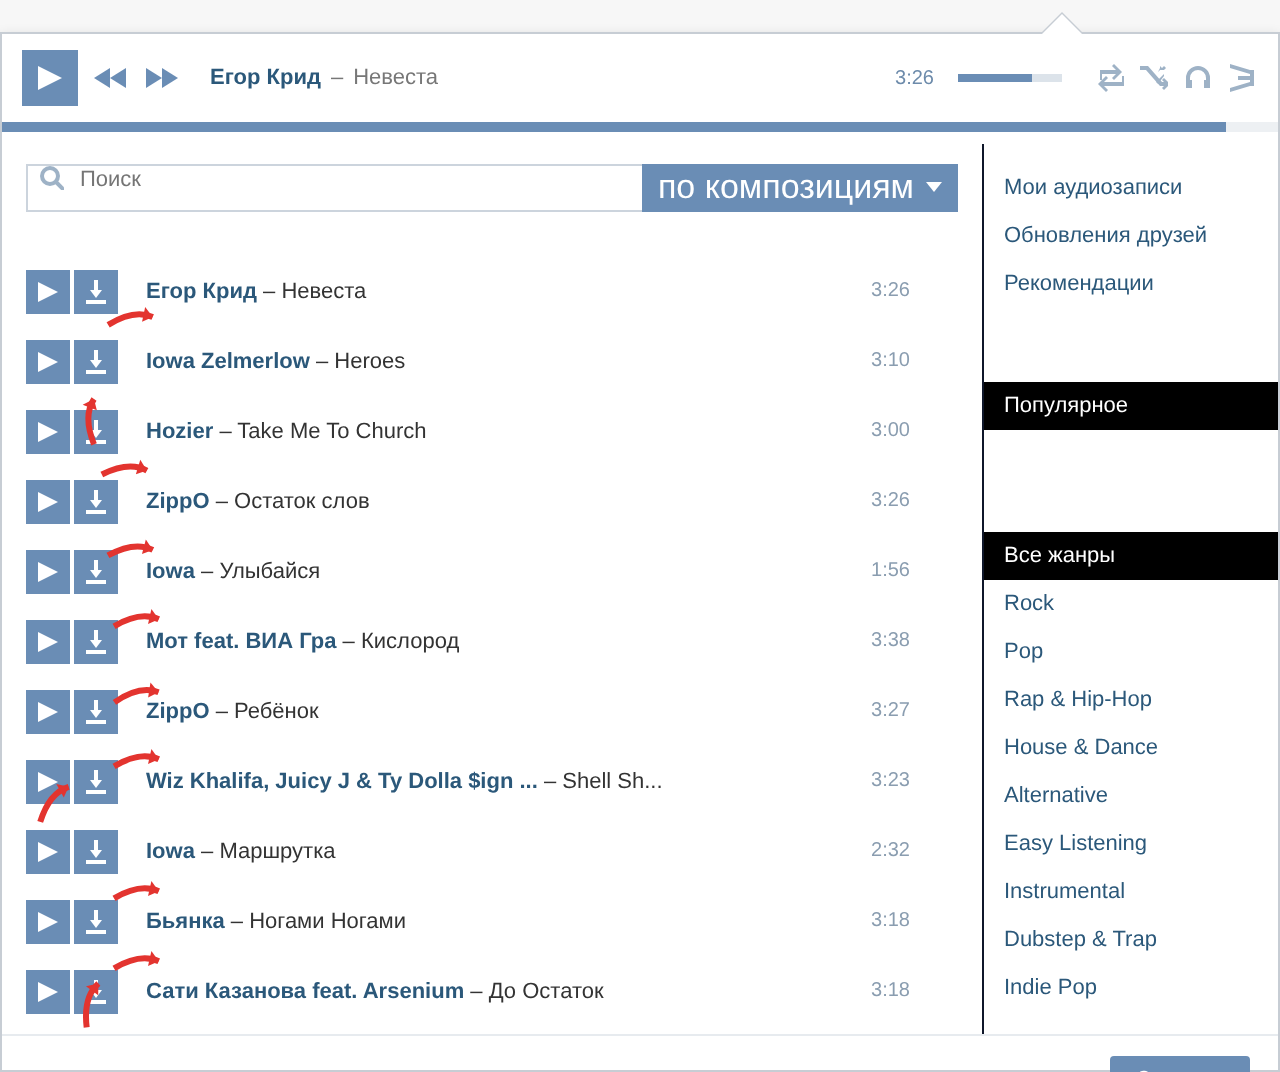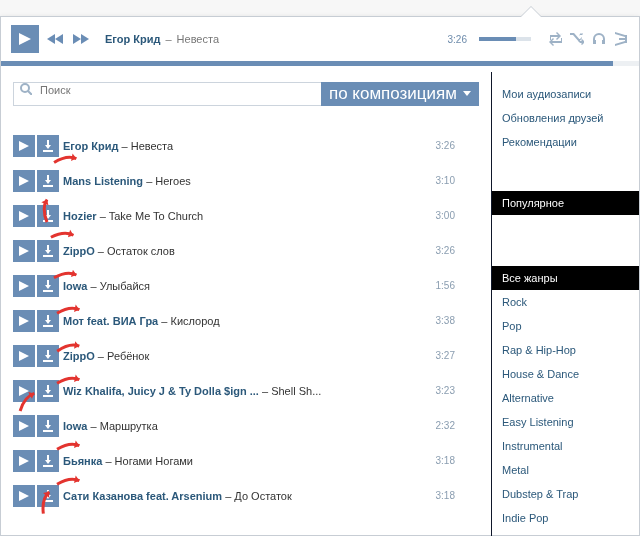--- a/index.html
+++ b/index.html
@@ -30,21 +30,21 @@
   .search { flex:1; display:flex; align-items:flex-start; border:1px solid #ccd4dd; height:24px; padding:0 6px; color:#8a9db0; background:#fff; }
   .search svg { fill:#9eb2c6; margin-right:6px; }
   .search input { border:0; outline:0; flex:1; font: inherit; color:#333; background:transparent; }
   .ddl { background:#6a8db5; color:#fff; display:flex; align-items:center; padding:0 8px; height:24px; font-size:17px; cursor:pointer; margin-left:-1px; }
   .ddl svg { fill:#fff; margin-left:6px; }
   .tracks { margin-top: 22px; padding-bottom: 4px; }
   .track { display:flex; align-items:center; height:35px; position:relative; }
   .pbtn { width:22px; height:22px; background:#6a8db5; display:flex; align-items:center; justify-content:center; cursor:pointer; flex-shrink:0; }
   .dbtn { width:22px; height:22px; background:#6a8db5; display:flex; align-items:center; justify-content:center; cursor:pointer; margin-left:2px; flex-shrink:0; }
   .dbtn svg { fill:#fff; }
-  .tname { margin-left: 4px; min-width:0; overflow:hidden; text-overflow:ellipsis; white-space:nowrap; flex:1; }
+  .tname { margin-left: 14px; min-width:0; overflow:hidden; text-overflow:ellipsis; white-space:nowrap; flex:1; }
   .tname .artist { color:#2b587a; font-weight:bold; }
   .tname .sep { color:#333; }
   .tname .ttitle { color:#333; }
   .ttime { color:#8a9db0; font-size:10px; padding-right: 24px; }
   .side-list { list-style:none; margin:0; padding:0; }
   .side-list li { padding: 6px 10px; color:#2b587a; cursor:pointer; }
   .side-list li.active { background:#000000; color:#fff;margin-top:37px; }
   .side-sep { height: 14px; }
   .footer { border-top:1px solid #e7ebef; padding:10px 14px; display:flex; justify-content:flex-end; }
   .close { background:#6a8db5; color:#fff; padding:6px 14px; cursor:pointer; border-radius:2px; }
@@ -149,21 +149,21 @@
             <div class="pbtn">
               <svg width="10" height="10" viewBox="0 0 10 10">
                 <polygon points="0,0 10,5 0,10"></polygon>
               </svg>
             </div>
             <div class="dbtn">
               <svg width="12" height="12" viewBox="0 0 12 12">
                 <path d="M5 0h2v5h2L6 9 3 5h2zM1 10h10v2H1z"></path>
               </svg>
             </div>
-            <div class="tname"><span class="artist">Mans Listening</span> <span class="sep">–</span> <span class="ttitle">Heroes</span></div>
+            <div class="tname"><span class="artist">Iowa Zelmerlow</span> <span class="sep">–</span> <span class="ttitle">Heroes</span></div>
             <div class="ttime">3:10</div>
           </div>
           <div class="track">
             <div class="pbtn">
               <svg width="10" height="10" viewBox="0 0 10 10">
                 <polygon points="0,0 10,5 0,10"></polygon>
               </svg>
             </div>
             <div class="dbtn">
               <svg width="12" height="12" viewBox="0 0 12 12">
@@ -355,21 +355,20 @@
       <div class="side-sep"></div>
       <ul class="side-list" id="side-genres">
           <li class="active">Все жанры</li>
           <li>Rock</li>
           <li>Pop</li>
           <li>Rap &amp; Hip-Hop</li>
           <li>House &amp; Dance</li>
           <li>Alternative</li>
           <li>Easy Listening</li>
           <li>Instrumental</li>
-          <li>Metal</li>
           <li>Dubstep &amp; Trap</li>
           <li>Indie Pop</li>
         </ul>
     </div>
   </div>
 
   <div class="footer">
     <div class="close">Закрыть</div>
   </div>
 </div>

